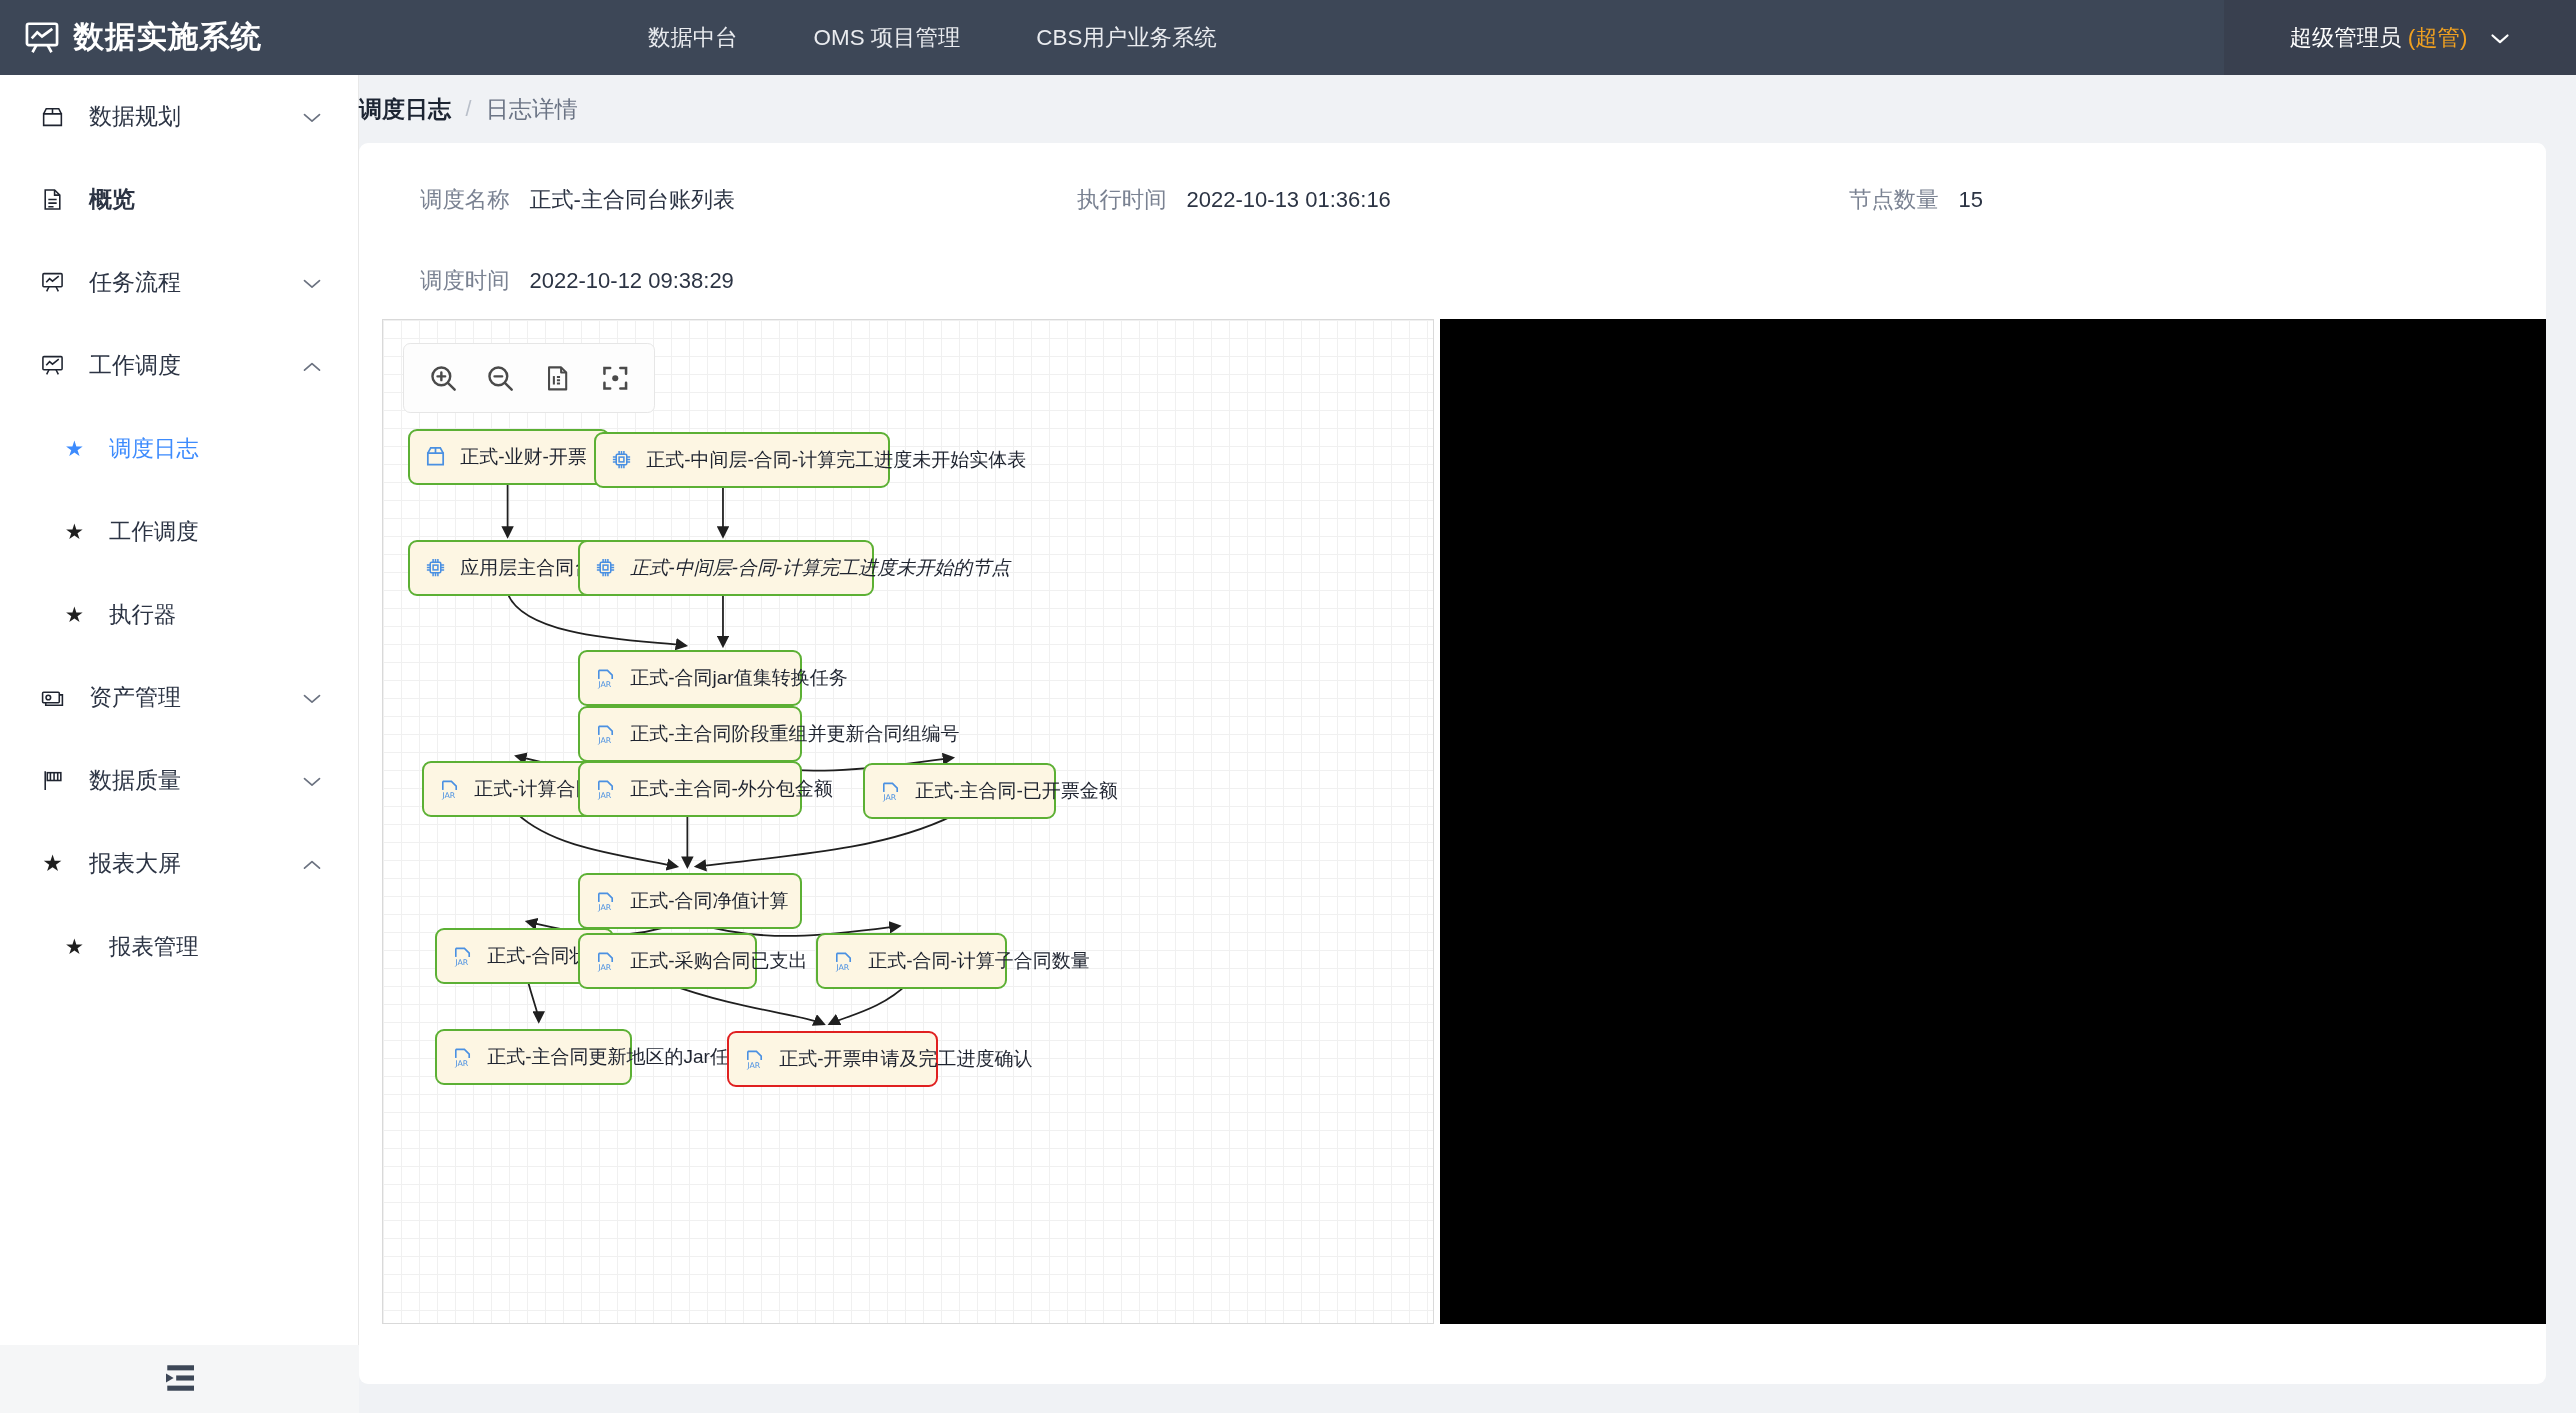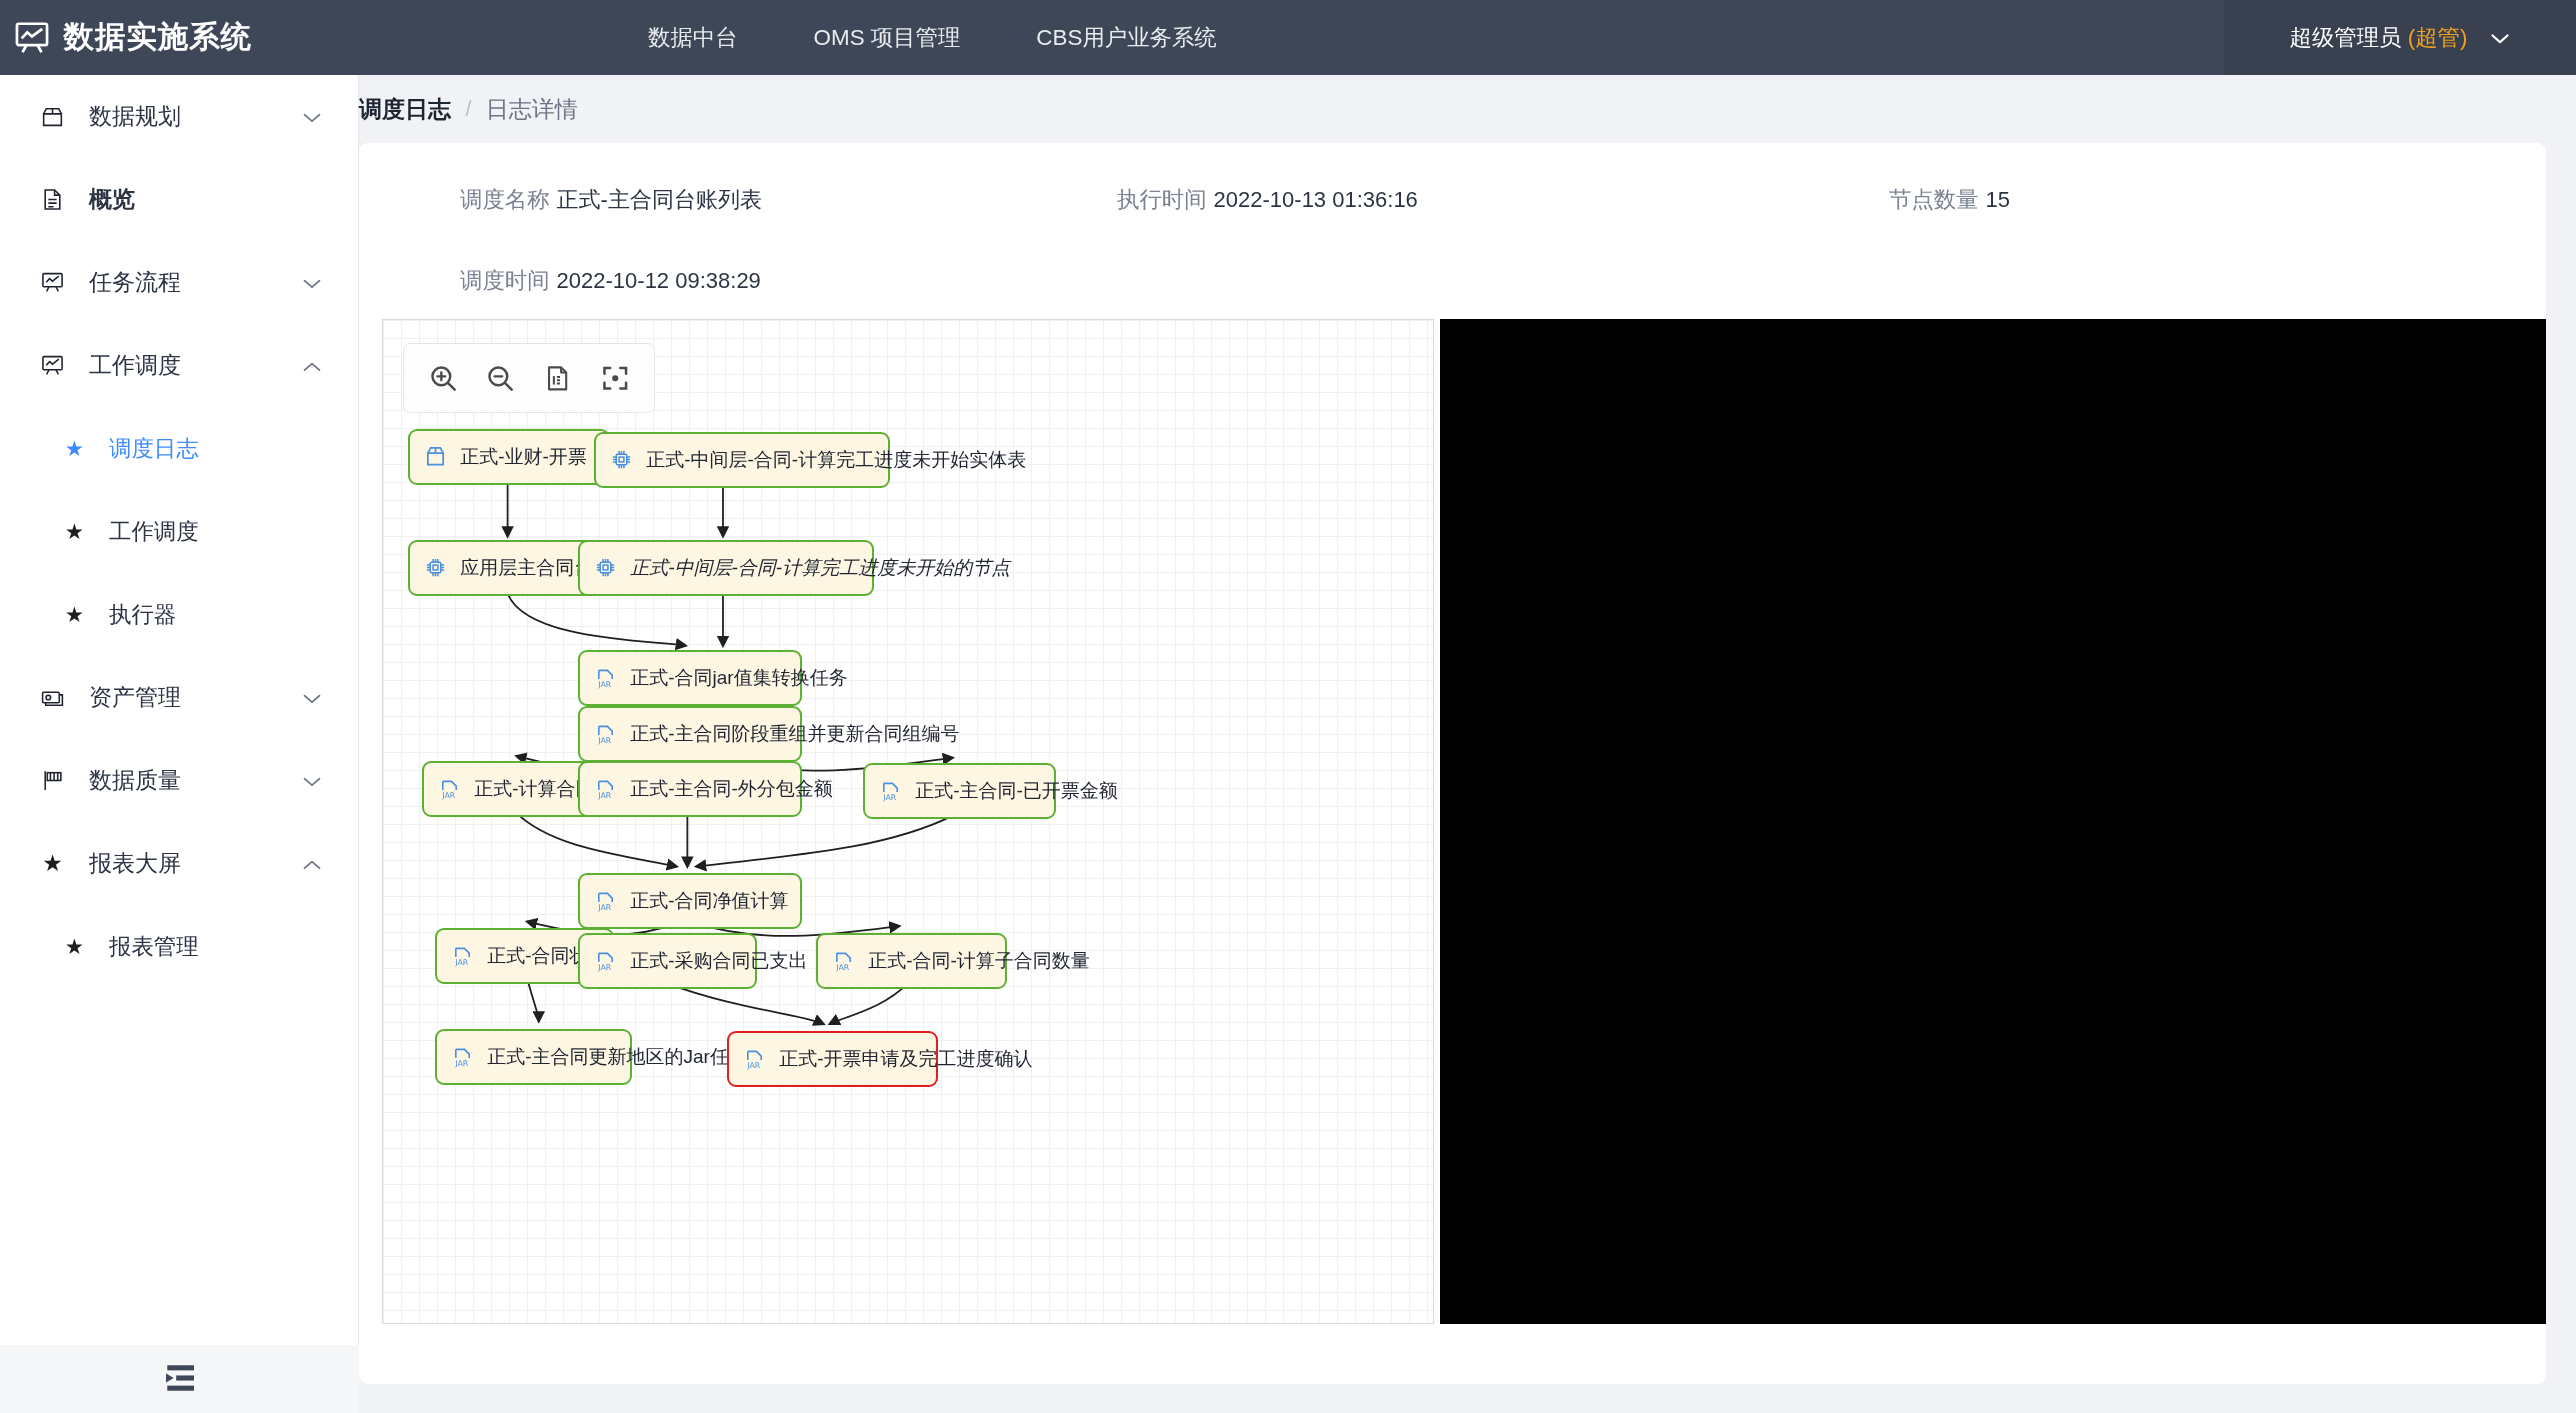--- a/index.html
+++ b/index.html
@@ -9,21 +9,21 @@
     background: #f0f2f5; overflow: hidden;
   }
 
   
   .topbar {
     position: absolute; top: 0; left: 0; width: 2576px; height: 75px;
     background: #3d4757; display: flex; align-items: center;
   }
   .brand {
     width: 359px; height: 75px; background: #3d4757;
-    display: flex; align-items: center; padding-left: 13px; gap: 12.6px;
+    display: flex; align-items: center; padding-left: 23px; gap: 12.6px;
   }
   .brand-logo { width: 38px; height: 38px; flex: 0 0 38px; }
   .brand-title {
     color: #ffffff; font-size: 30.5px; font-weight: bold; letter-spacing: 0.9px;
     white-space: nowrap;
   }
   .topnav { display: flex; align-items: center; gap: 0; margin-left: 251px; }
   .topnav-item {
     color: #e9ebef; font-size: 22.4px; padding: 0 38px; cursor: pointer;
     white-space: nowrap; line-height: 75px;
@@ -90,21 +90,21 @@
     background: #ffffff; border-radius: 9px; margin-right: 9px;
     height: 1241px; padding: 0;
   }
   .info-grid {
     display: flex; padding: 41px 0 23px 0;
   }
   .info-col { display: flex; flex-direction: column; gap: 50px; }
   .info-col.c1 { width: 718px; padding-left: 61px; }
   .info-col.c2 { width: 718px; }
   .info-col.c3 { width: 628px; padding-left: 54px; }
-  .info-row { display: flex; align-items: center; gap: 7px; margin-left: 40px; }
+  .info-row { display: flex; align-items: center; gap: 20px; }
   .info-label { font-size: 22.4px; color: #7a8292; white-space: nowrap; }
   .info-value { font-size: 22px; color: #2c3444; white-space: nowrap; }
 
   
   .workspace { display: flex; gap: 5.4px; padding: 0 0 0 23px; }
   .dag {
     position: relative; width: 1058px; height: 1005px;
     background: #ffffff; border: 1.8px solid #d9d9d9; overflow: hidden;
     background-image:
       linear-gradient(to right, #f0f0f0 0.9px, transparent 0.9px),

